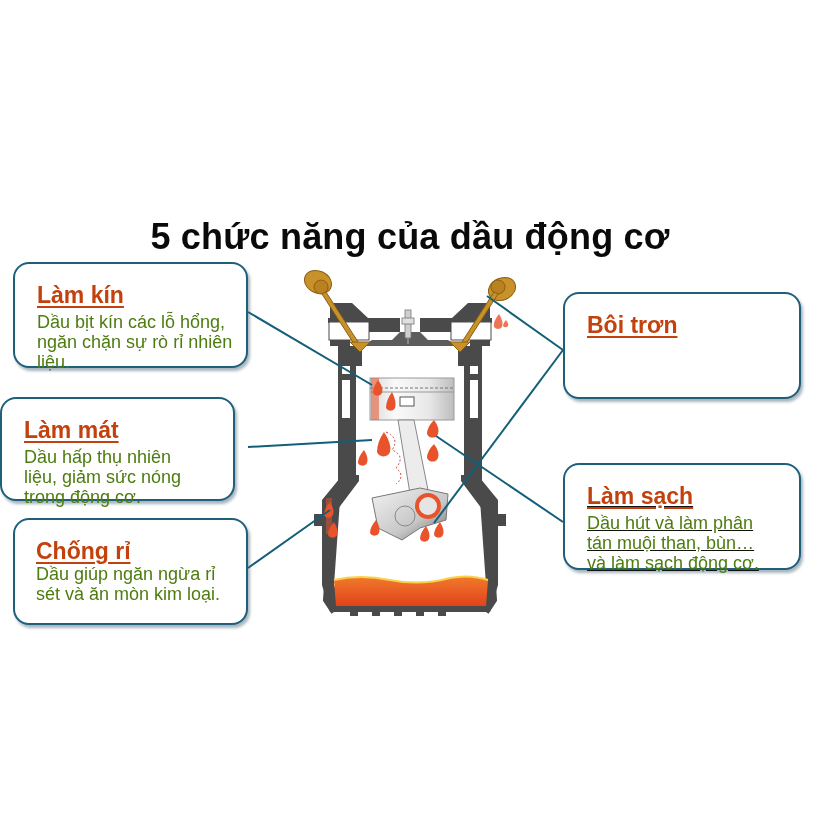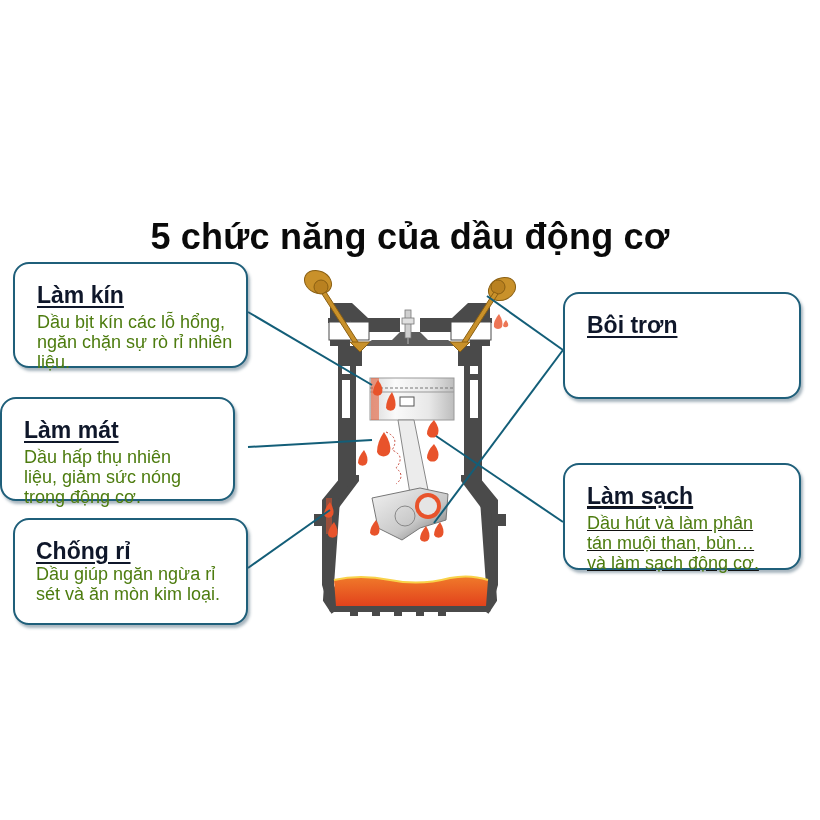--- a/index.html
+++ b/index.html
@@ -1,19 +1,19 @@
 <!DOCTYPE html>
 <html><head>
 <meta charset="utf-8">
 <style>
   html, body { margin: 0; padding: 0; background: #ffffff; }
   body { width: 820px; height: 820px; position: relative; overflow: hidden; font-family: "Liberation Sans", sans-serif; color: #111; }
   .title { position: absolute; left: 0; width: 820px; top: 194px; text-align: center; font-weight: bold; font-size: 36px; letter-spacing: 0.2px; color: #0a0a0a; margin-top: 22px; }
   .box { position: absolute; background: #fff; border: 2px solid #1f5f7a; border-radius: 16px; box-shadow: 2px 3px 3px rgba(60,90,110,0.45); box-sizing: border-box; padding: 18px 10px 0 22px; }
-  .box h3 { margin: 0; font-size: 23px; font-weight: bold; text-decoration: underline; text-decoration-thickness: 2px; text-underline-offset: 3px; color: #0f172a; line-height: 26px; }
+  .box h3 { margin: 0; font-size: 23px; font-weight: bold; text-decoration: underline; text-decoration-thickness: 2px; text-underline-offset: 3px; color: #c2410c; line-height: 26px; }
   .box p { margin: 4px 0 0 0; font-size: 18px; line-height: 20px; color: #4d7c0f; }
   .box.chongri p { margin-top: 0; }
   svg.diagram { position: absolute; left: 0; top: 0; }
 </style>
 </head>
 <body>
 
 <div class="title">5 chức năng của dầu động cơ</div>
 
 <svg class="diagram" width="820" height="820" viewBox="0 0 820 820">

